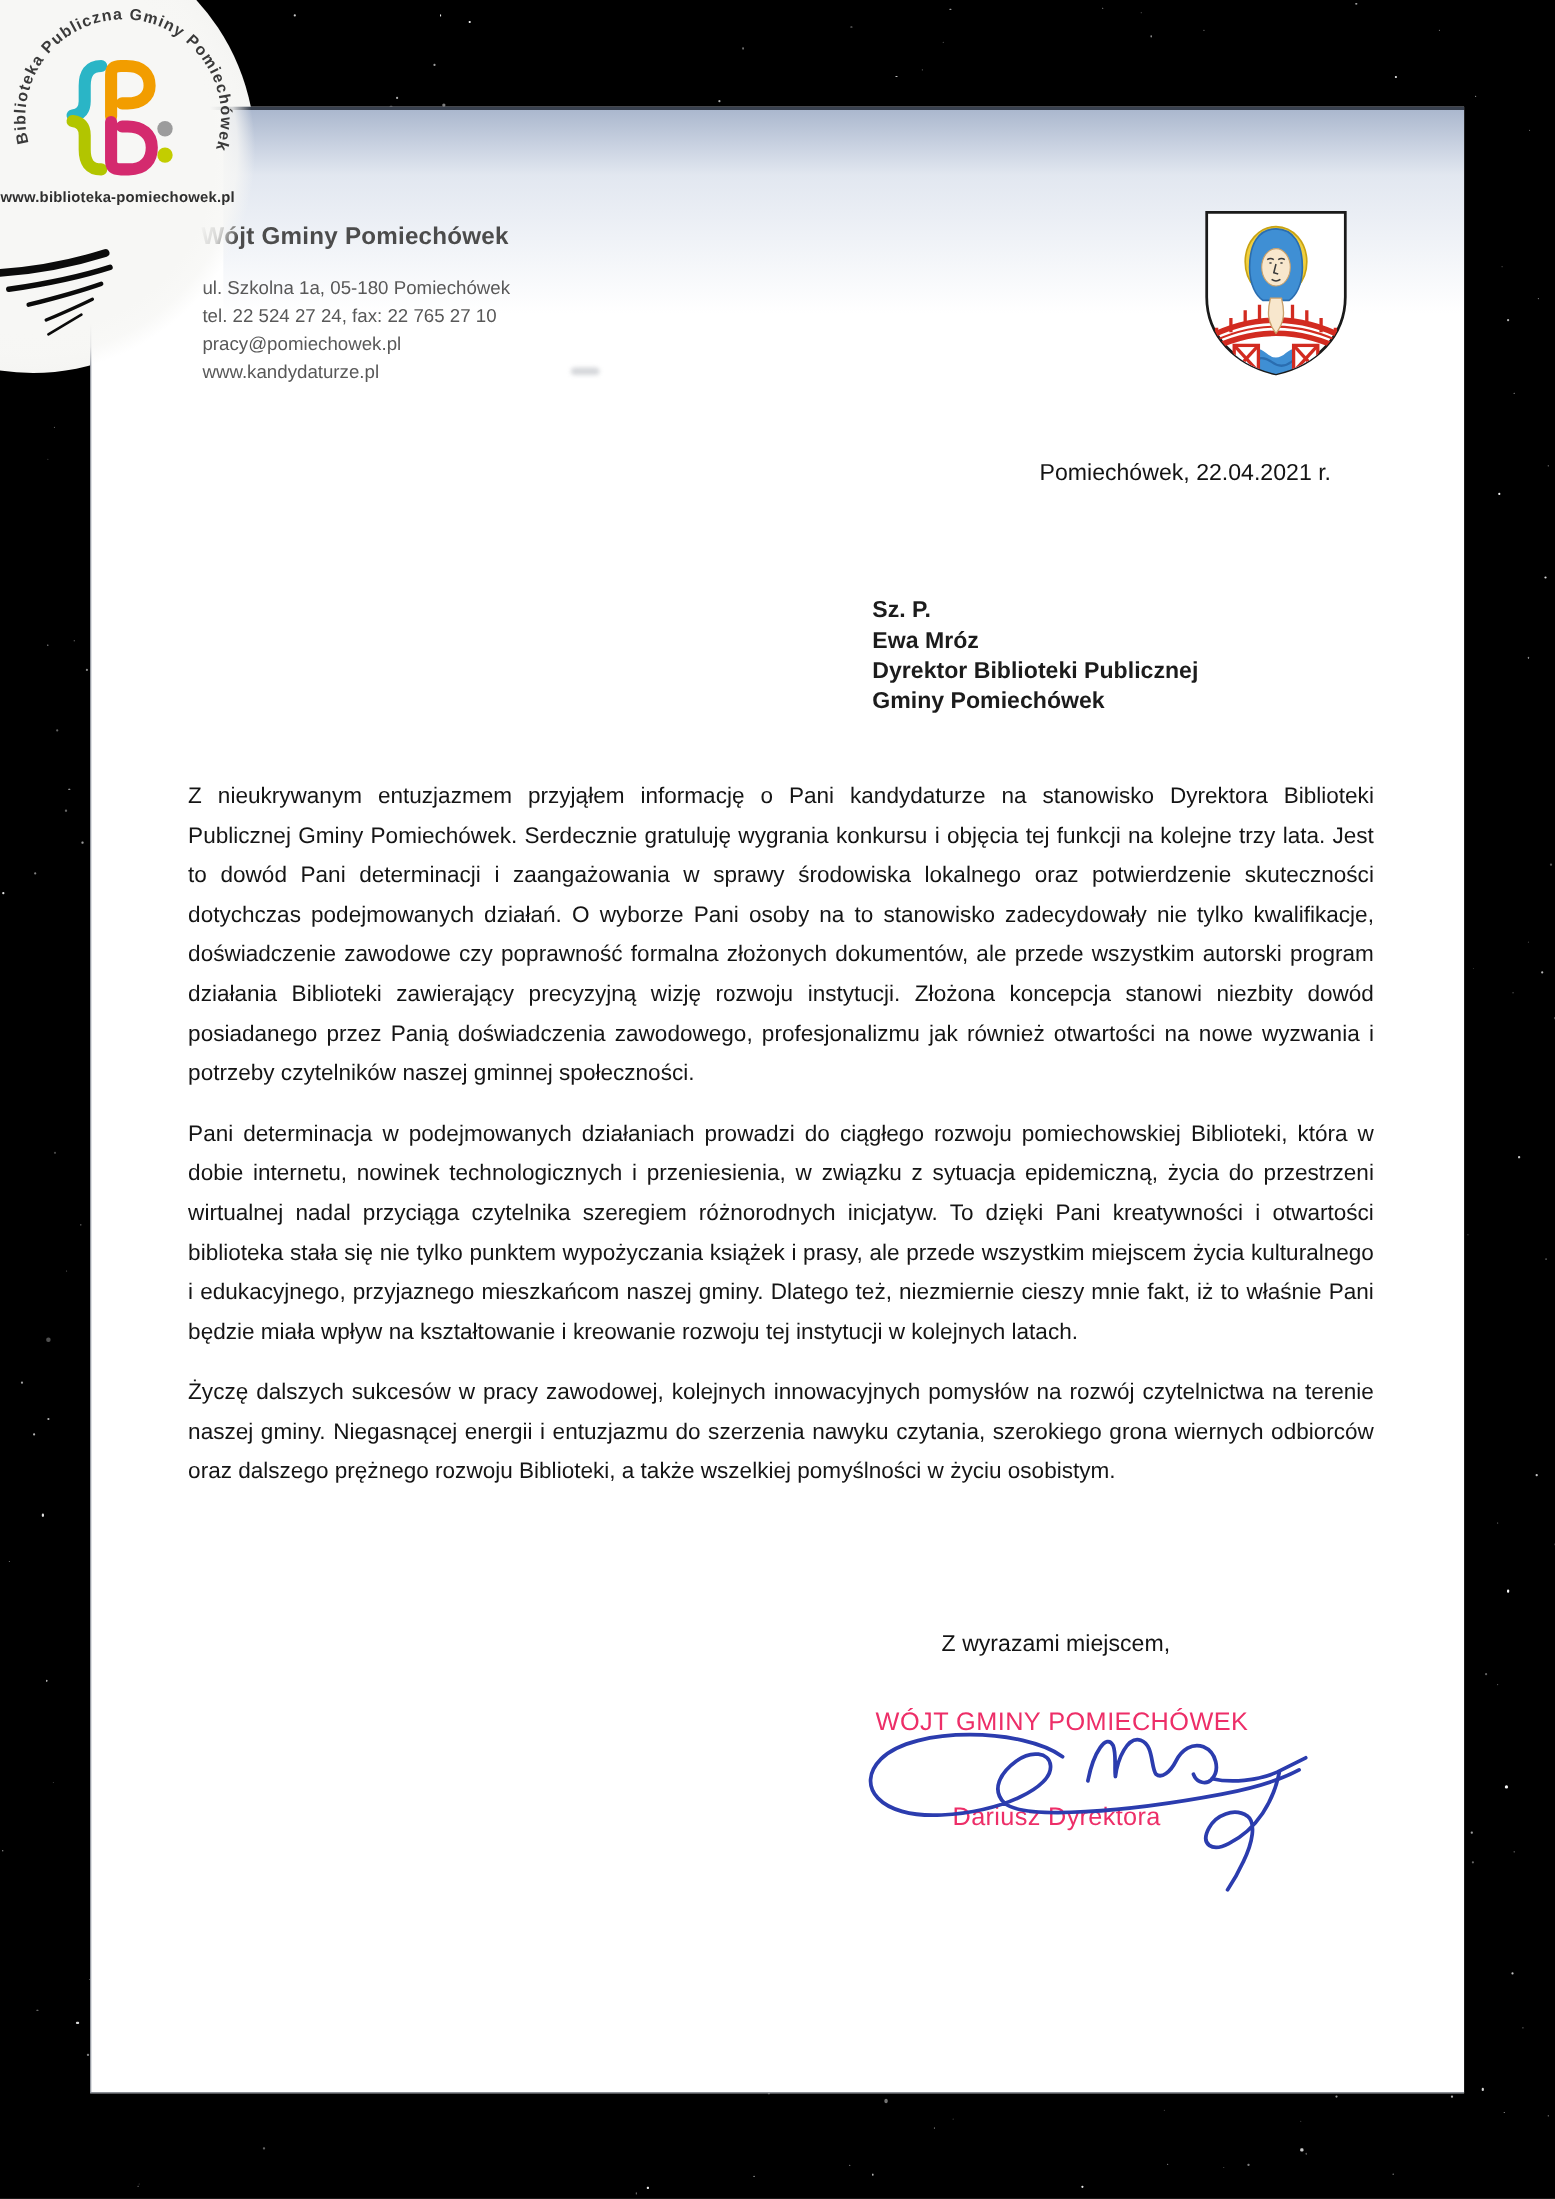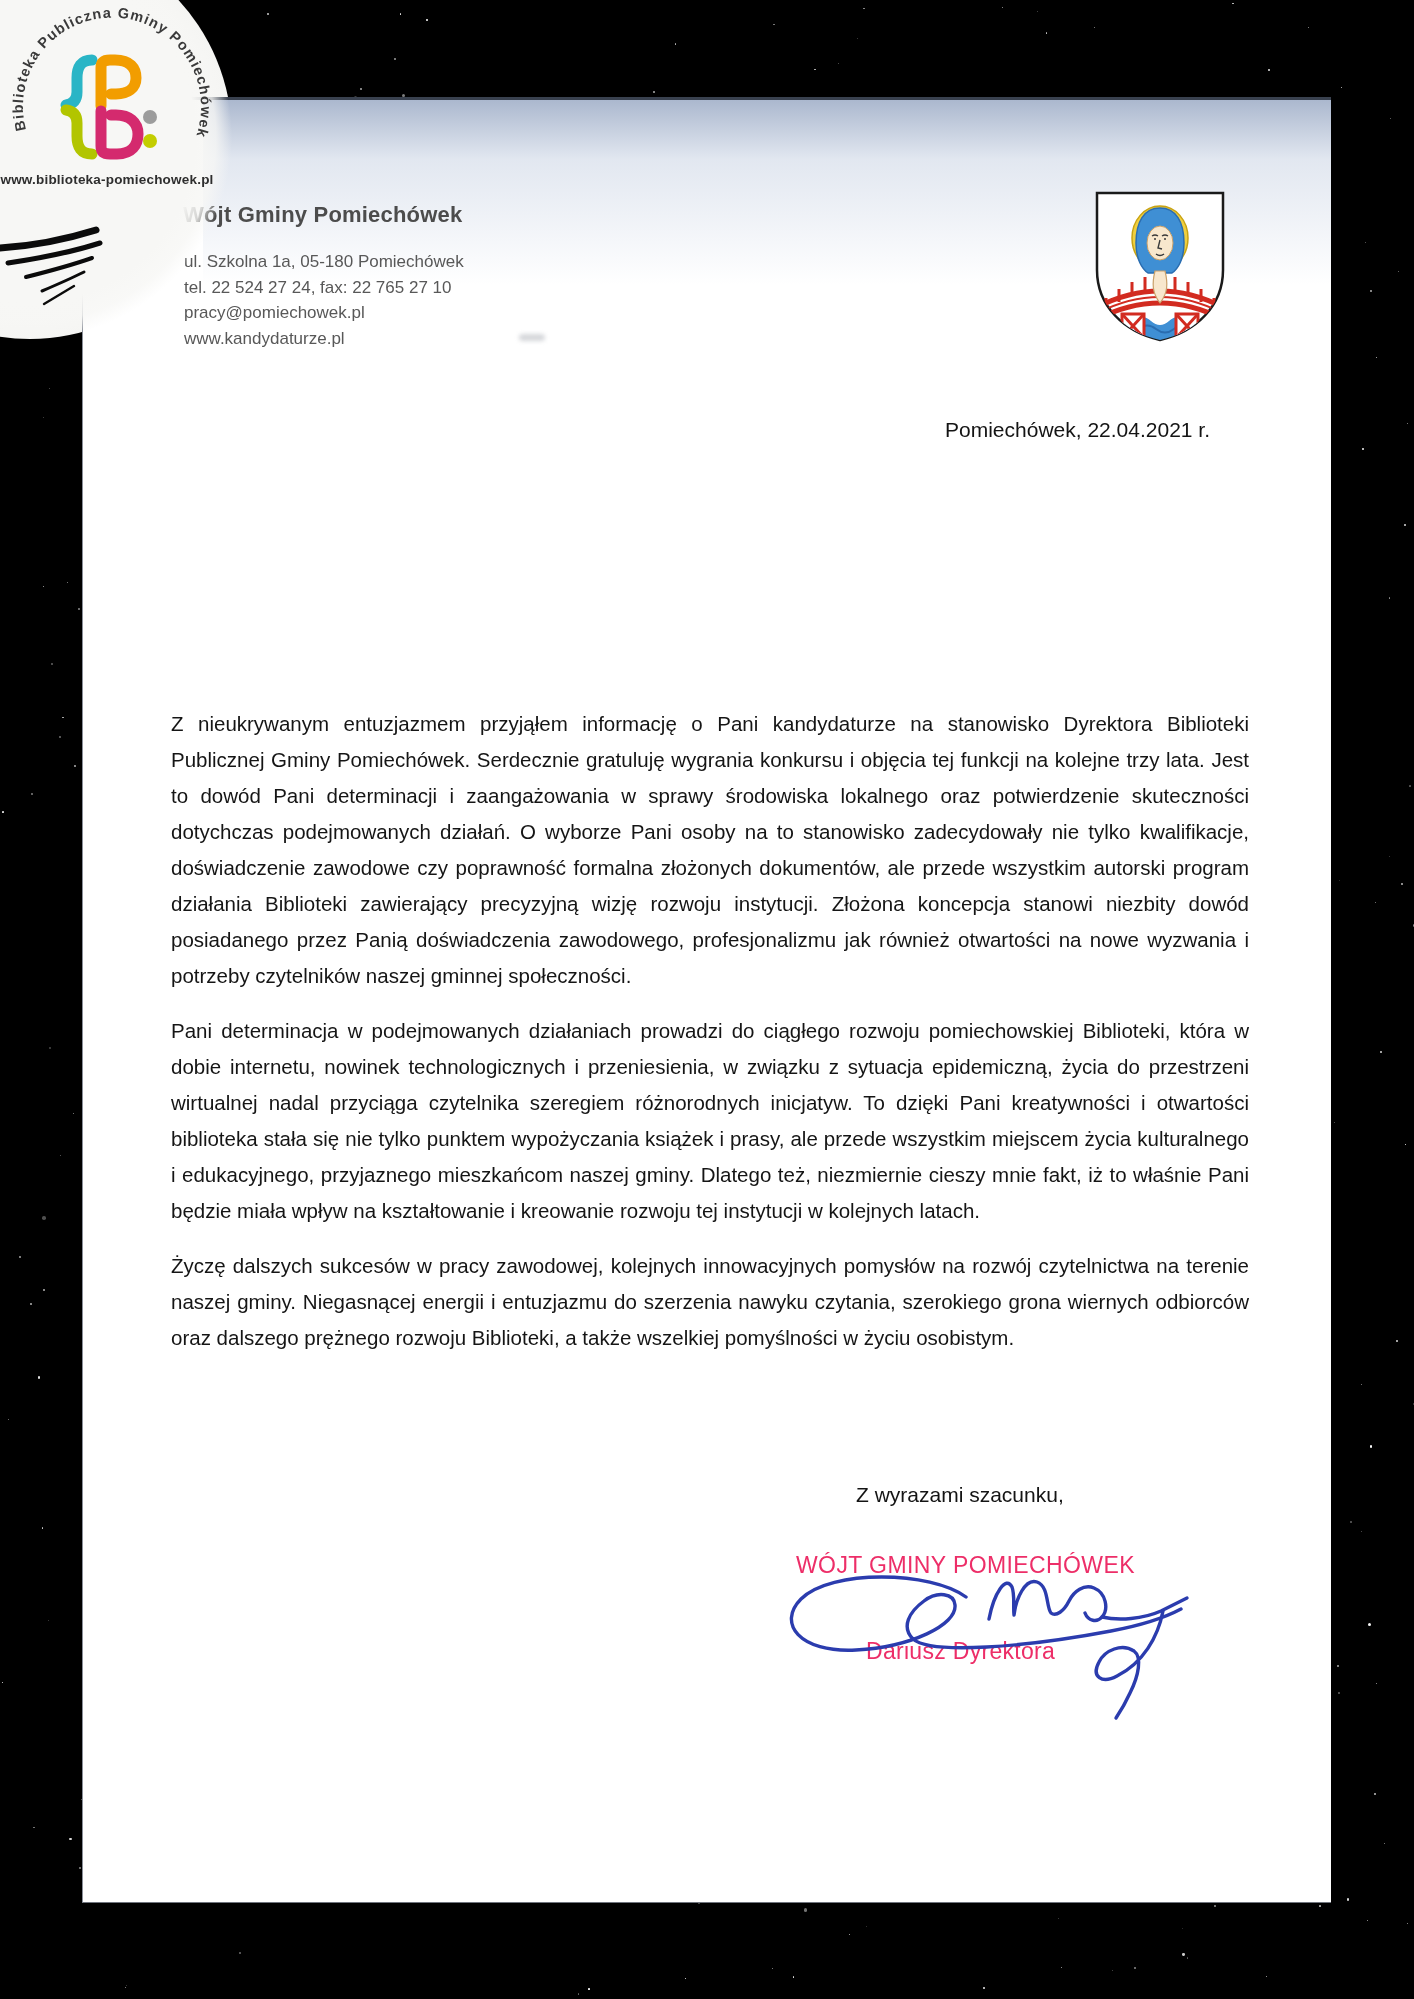--- a/index.html
+++ b/index.html
@@ -758,28 +758,34 @@
         <path d="M64,66 Q68,69 72,66"></path>
       </g>
       <path d="M63,83 C60,95 60,105 68,115 C76,105 76,95 73,83 Z" fill="#f8e7cd" stroke="#c9a06a" stroke-width="1.2"></path>
     </g>
   </svg>
 
   <div class="smudge"></div>
 
   <div class="date-line">Pomiechówek, 22.04.2021 r.</div>
 
+  <div class="recipient">
+    <div>Sz. P.</div>
+    <div>Ewa Mróz</div>
+    <div>Dyrektor Biblioteki Publicznej</div>
+    <div>Gminy Pomiechówek</div>
+  </div>
 
   <div class="body-text">
     <p>Z nieukrywanym entuzjazmem przyjąłem informację o Pani kandydaturze na stanowisko Dyrektora Biblioteki Publicznej Gminy Pomiechówek. Serdecznie gratuluję wygrania konkursu i objęcia tej funkcji na kolejne trzy lata. Jest to dowód Pani determinacji i zaangażowania w sprawy środowiska lokalnego oraz potwierdzenie skuteczności dotychczas podejmowanych działań. O wyborze Pani osoby na to stanowisko zadecydowały nie tylko kwalifikacje, doświadczenie zawodowe czy poprawność formalna złożonych dokumentów, ale przede wszystkim autorski program działania Biblioteki zawierający precyzyjną wizję rozwoju instytucji. Złożona koncepcja stanowi niezbity dowód posiadanego przez Panią doświadczenia zawodowego, profesjonalizmu jak również otwartości na nowe wyzwania i potrzeby czytelników naszej gminnej społeczności.</p>
     <p>Pani determinacja w podejmowanych działaniach prowadzi do ciągłego rozwoju pomiechowskiej Biblioteki, która w dobie internetu, nowinek technologicznych i przeniesienia, w związku z sytuacja epidemiczną, życia do przestrzeni wirtualnej nadal przyciąga czytelnika szeregiem różnorodnych inicjatyw. To dzięki Pani kreatywności i otwartości biblioteka stała się nie tylko punktem wypożyczania książek i prasy, ale przede wszystkim miejscem życia kulturalnego i edukacyjnego, przyjaznego mieszkańcom naszej gminy. Dlatego też, niezmiernie cieszy mnie fakt, iż to właśnie Pani będzie miała wpływ na kształtowanie i kreowanie rozwoju tej instytucji w kolejnych latach.</p>
     <p>Życzę dalszych sukcesów w pracy zawodowej, kolejnych innowacyjnych pomysłów na rozwój czytelnictwa na terenie naszej gminy. Niegasnącej energii i entuzjazmu do szerzenia nawyku czytania, szerokiego grona wiernych odbiorców oraz dalszego prężnego rozwoju Biblioteki, a także wszelkiej pomyślności w życiu osobistym.</p>
   </div>
 
-  <div class="closing">Z wyrazami szacunku,</div>
+  <div class="closing">Z wyrazami miejscem,</div>
 
   <div class="signer-title">WÓJT GMINY POMIECHÓWEK</div>
   <div class="signer-name">Dariusz Dyrektora</div>
 
   <svg class="signature-svg" width="450" height="180" viewBox="0 0 450 180">
     <g fill="none" stroke="#2b3cae" stroke-width="3.4" stroke-linecap="round" stroke-linejoin="round">
       <path d="M205,42 C170,16 70,14 40,44 C16,68 38,98 95,95 C150,92 196,70 194,50 C193,38 176,36 163,46 C148,57 140,72 152,84 C170,100 265,92 350,76 C382,70 405,62 420,54"></path>
       <path d="M228,64 C233,38 245,20 251,32 C254,40 252,52 253,60 C255,44 264,23 276,27 C288,31 285,52 290,58 C295,62 303,56 308,46 C313,36 323,29 333,33 C345,38 348,54 341,62 C336,68 327,66 324,58"></path>
       <path d="M341,62 C358,66 382,64 400,56 C412,50 420,46 426,43"></path>
       <path d="M402,56 C397,82 382,108 356,121 C341,129 330,122 338,107 C344,95 361,88 373,96 C381,102 378,120 369,138 C364,149 359,157 355,163"></path>

